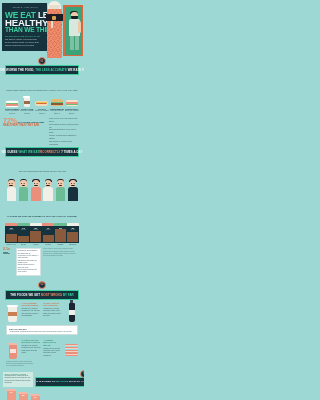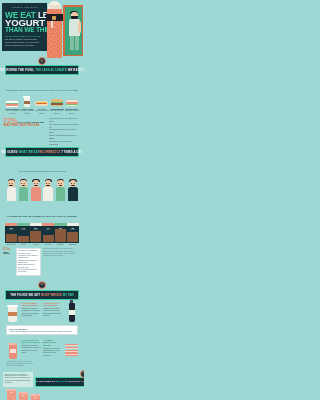--- a/index.html
+++ b/index.html
@@ -209,21 +209,21 @@
 <body>
 
 <div class="page">
 
   <div class="hero">
     <div class="hero-card">
       <div class="brand">A REPORT BY FOOD INSIGHT</div>
       <div class="ttl ttl1">
         <span>WE EAT </span><span class="w">LESS</span>
       </div>
-      <div class="ttl ttl2">YOGURT</div>
+      <div class="ttl ttl2">HEALTHY</div>
       <div class="ttl ttl3">THAN WE THINK</div>
       <div class="hero-sub">
         <p class="hl">The gap between what we believe we eat</p>
         <p>and what we actually eat is wider than</p>
         <p>anyone wants to admit. We looked at the</p>
         <p>numbers behind the self-deception.</p>
       </div>
     </div>
 
     <div class="cone">

